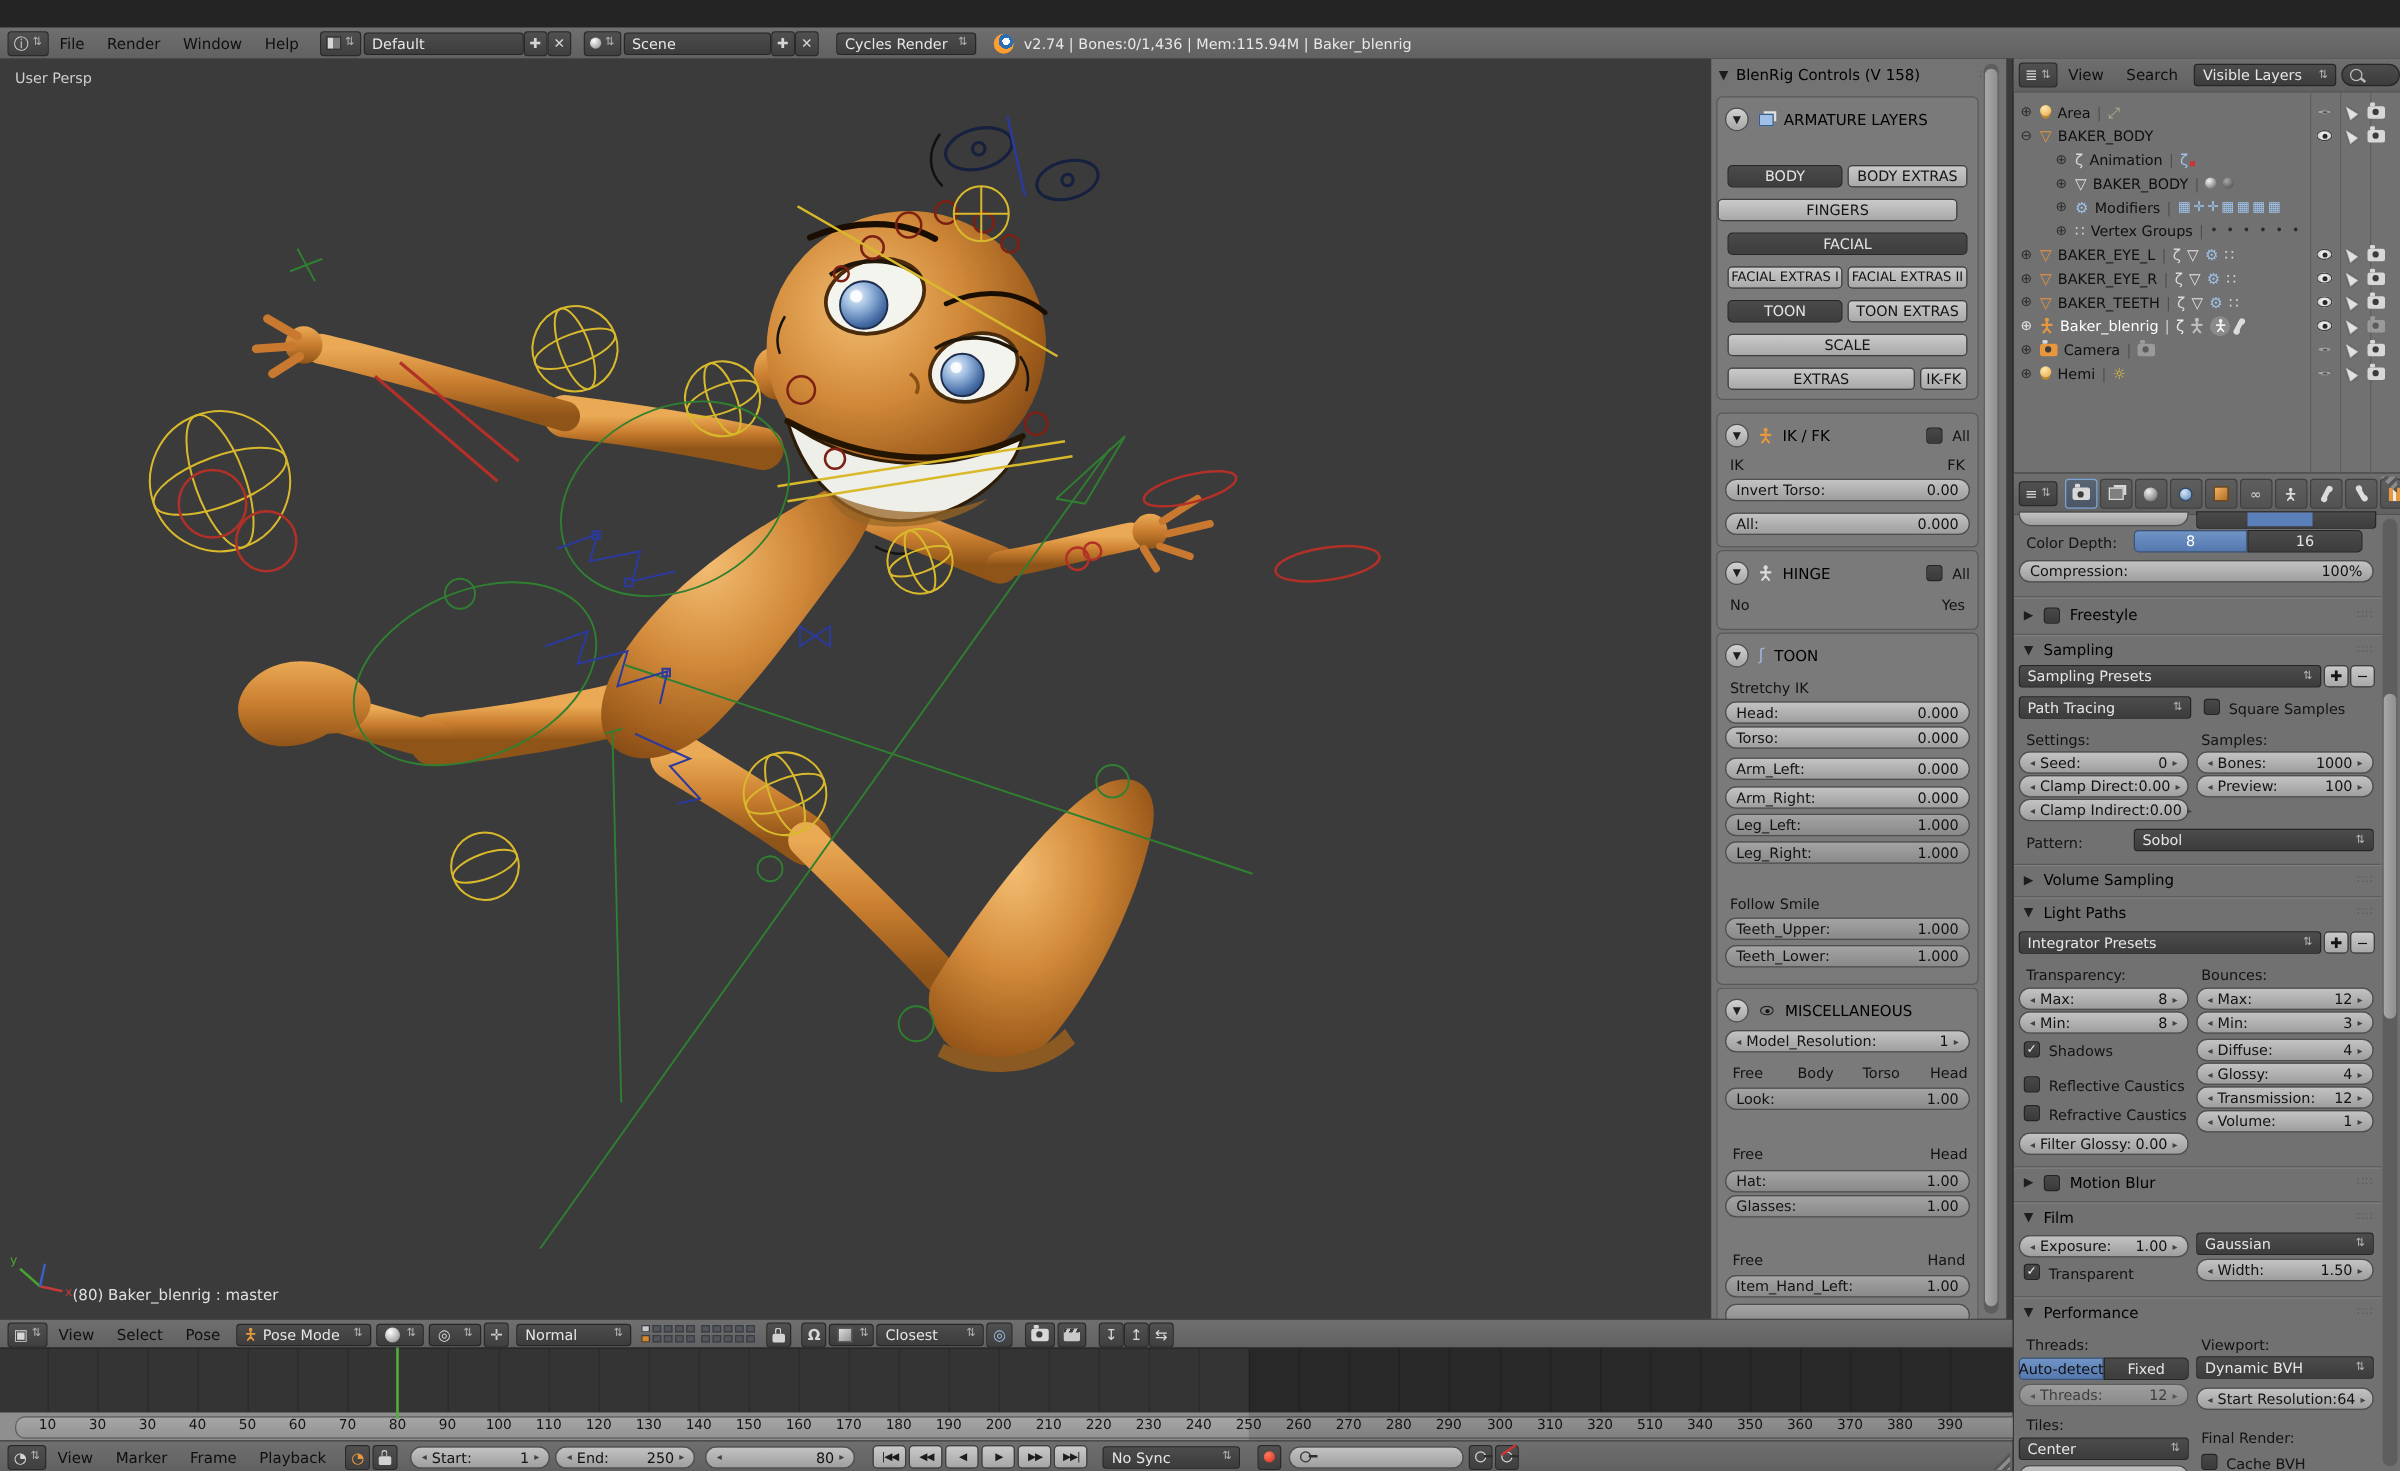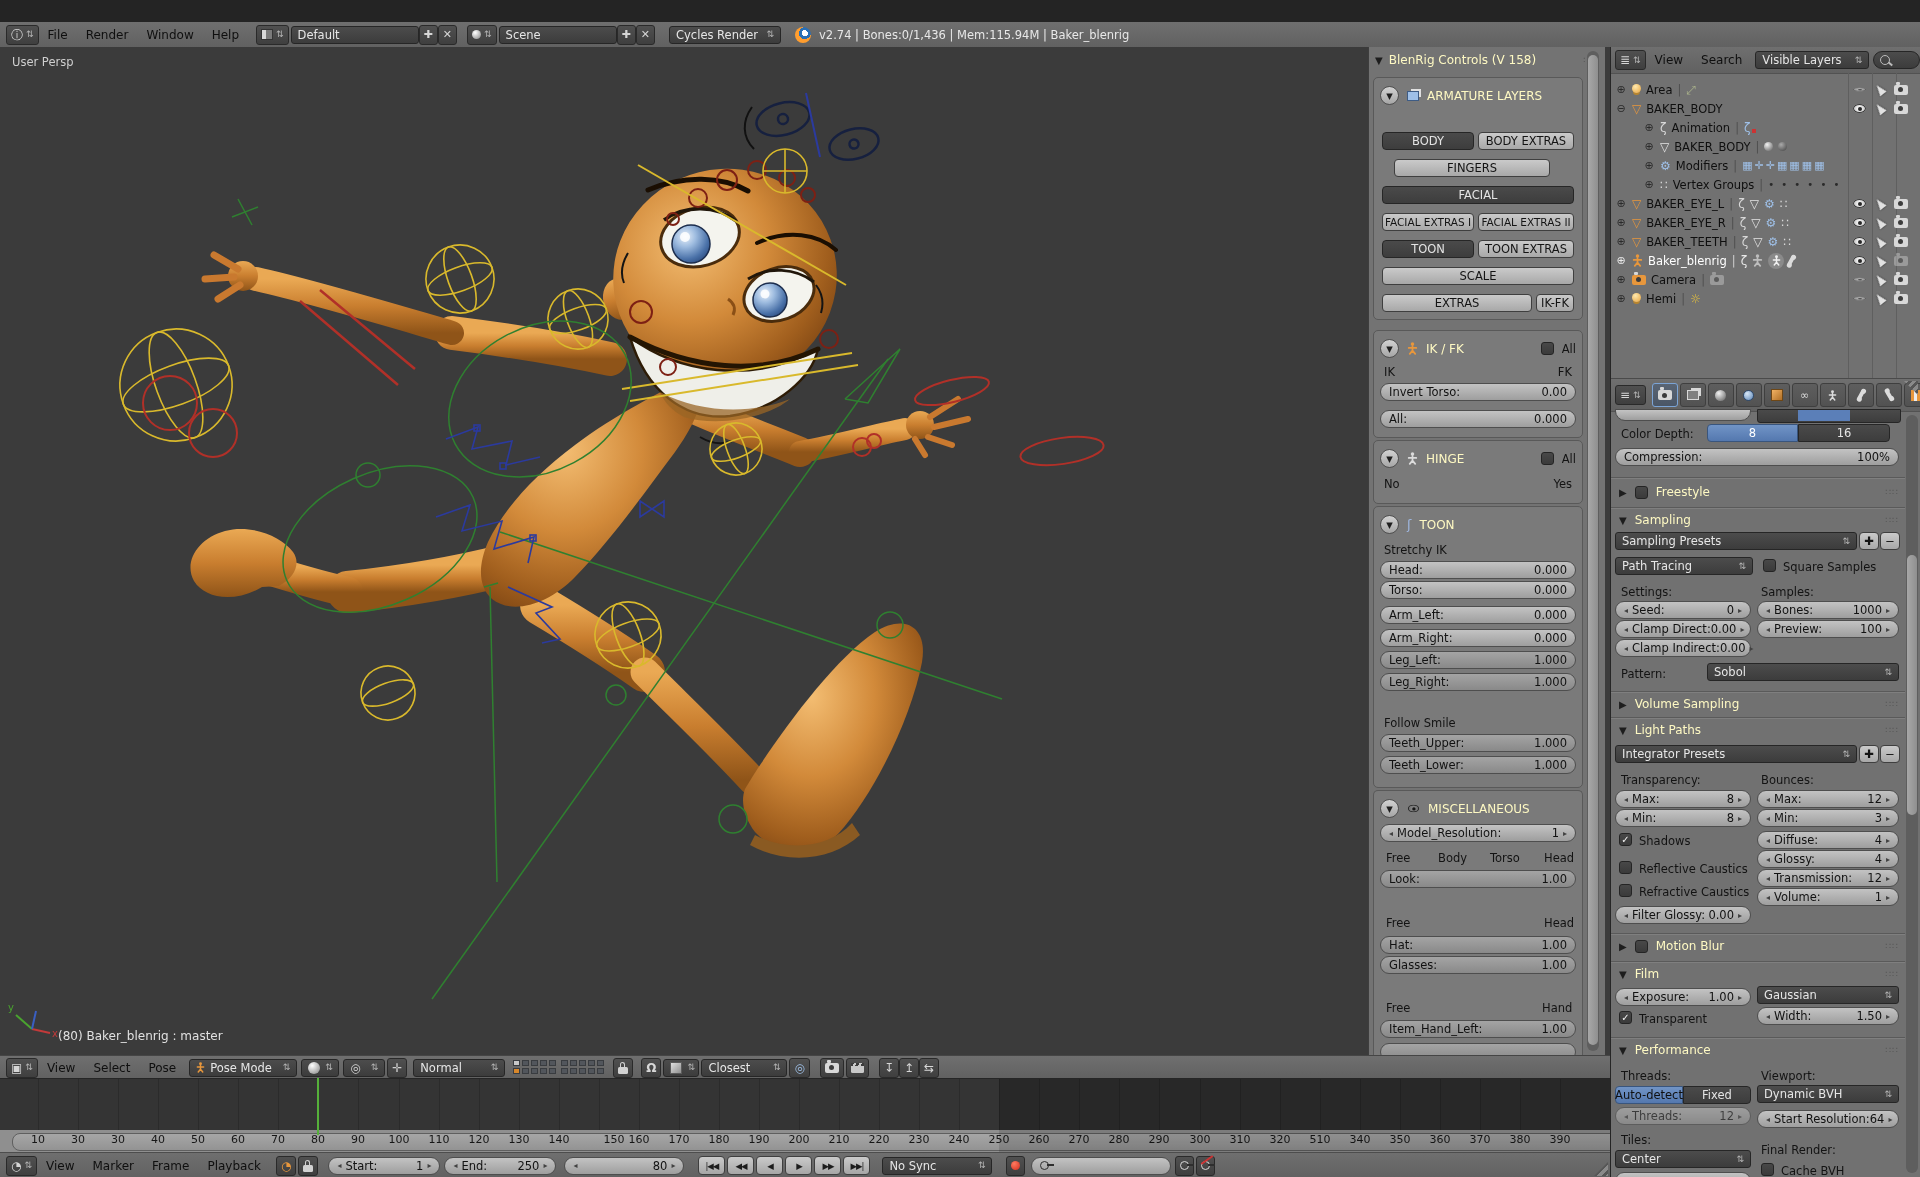--- a/index.html
+++ b/index.html
@@ -24,21 +24,21 @@
   .pill.dis{opacity:.55}
   .btn{height:18px;box-sizing:border-box;border:1px solid #3f3f3f;border-radius:4px;display:flex;align-items:center;justify-content:center;font-size:11.5px;white-space:nowrap}
   .btn.lt{background:linear-gradient(#cacaca,#a8a8a8);color:#141414}
   .btn.dkp{background:linear-gradient(#4a4a4a,#3d3d3d);color:#e4e4e4;border-color:#262626}
   .btn.bl{background:linear-gradient(#7194c6,#5478af);color:#fff;border-color:#39557d}
   .chk{width:13px;height:13px;box-sizing:border-box;background:linear-gradient(#484848,#3a3a3a);border:1px solid #242424;border-radius:3px;display:flex;align-items:center;justify-content:center;color:#f2f2f2;font-size:10px;flex:none}
   .chk.on::after{content:"✓"}
   .lab{font-size:11.5px;color:#131313;white-space:nowrap}
   .lab.w{color:#e6e6e6}
   .sepln{border-top:1px solid #5a5a5a;border-bottom:1px solid #7f7f7f;height:0}
-  .ph{font-size:12px;color:#fef9c3;white-space:nowrap}
+  .ph{font-size:12px;color:#000000;white-space:nowrap}
   .tri{font-size:10px;color:#1d1d1d}
   .grip{color:#565656;font-size:9px;letter-spacing:1px}
   .box{background:#7a7a7a;border:1px solid #595959;border-radius:5px}
   .cbtn{width:19px;height:19px;border-radius:50%;background:linear-gradient(#d2d2d2,#a6a6a6);border:1px solid #4f4f4f;display:flex;align-items:center;justify-content:center;font-size:8.5px;color:#1e1e1e;box-sizing:border-box}
   
   .gl{font-size:12px;line-height:1}
   .i-eye{width:13px;height:9px;background:radial-gradient(circle at 50% 50%,#efefef 25%,#cfcfcf 60%);border-radius:50%;box-shadow:inset 0 0 0 1px #3a3a3a;position:relative;flex:none}
   .i-eye::after{content:"";position:absolute;left:4.5px;top:2.5px;width:4px;height:4px;border-radius:50%;background:#262626}
   .i-eye.off{transform:scaleY(.4);opacity:.45}
   .i-eye.mini{transform:scale(.85)}
@@ -328,21 +328,21 @@
       </div>
 
       <div class="a box" style="left:4px;top:30px;width:208px;height:241px">
         <div class="a r" style="left:6px;top:8px;gap:8px">
           <span class="cbtn">▼</span>
           <span class="i-layers"></span>
           <span class="ph">ARMATURE LAYERS</span>
         </div>
         <div class="a btn dkp" style="left:8px;top:54px;width:92px">BODY</div>
         <div class="a btn lt" style="left:104px;top:54px;width:96px">BODY EXTRAS</div>
-        <div class="a btn lt" style="left:20px;top:81px;width:156px">FINGERS</div>
+        <div class="a btn lt" style="left:0;top:81px;width:192px">FINGERS</div>
         <div class="a btn dkp" style="left:8px;top:108px;width:192px">FACIAL</div>
         <div class="a btn lt" style="left:8px;top:135px;width:92px;font-size:10.5px">FACIAL EXTRAS I</div>
         <div class="a btn lt" style="left:104px;top:135px;width:96px;font-size:10.5px">FACIAL EXTRAS II</div>
         <div class="a btn dkp" style="left:8px;top:162px;width:92px">TOON</div>
         <div class="a btn lt" style="left:104px;top:162px;width:96px">TOON EXTRAS</div>
         <div class="a btn lt" style="left:8px;top:189px;width:192px">SCALE</div>
         <div class="a btn lt" style="left:8px;top:216px;width:150px">EXTRAS</div>
         <div class="a btn lt" style="left:162px;top:216px;width:38px">IK-FK</div>
       </div>
 
@@ -615,21 +615,21 @@
         <span class="rulnum" style="left: 198px;">50</span>
         <span class="rulnum" style="left: 238px;">60</span>
         <span class="rulnum" style="left: 278px;">70</span>
         <span class="rulnum" style="left: 318px;">80</span>
         <span class="rulnum" style="left: 358px;">90</span>
         <span class="rulnum" style="left: 399px;">100</span>
         <span class="rulnum" style="left: 439px;">110</span>
         <span class="rulnum" style="left: 479px;">120</span>
         <span class="rulnum" style="left: 519px;">130</span>
         <span class="rulnum" style="left: 559px;">140</span>
-        <span class="rulnum" style="left: 614px;">150</span>
+        <span class="rulnum" style="left: 599px;">150</span>
         <span class="rulnum" style="left: 639px;">160</span>
         <span class="rulnum" style="left: 679px;">170</span>
         <span class="rulnum" style="left: 719px;">180</span>
         <span class="rulnum" style="left: 759px;">190</span>
         <span class="rulnum" style="left: 799px;">200</span>
         <span class="rulnum" style="left: 839px;">210</span>
         <span class="rulnum" style="left: 879px;">220</span>
         <span class="rulnum" style="left: 919px;">230</span>
         <span class="rulnum" style="left: 959px;">240</span>
         <span class="rulnum" style="left: 999px;">250</span>

